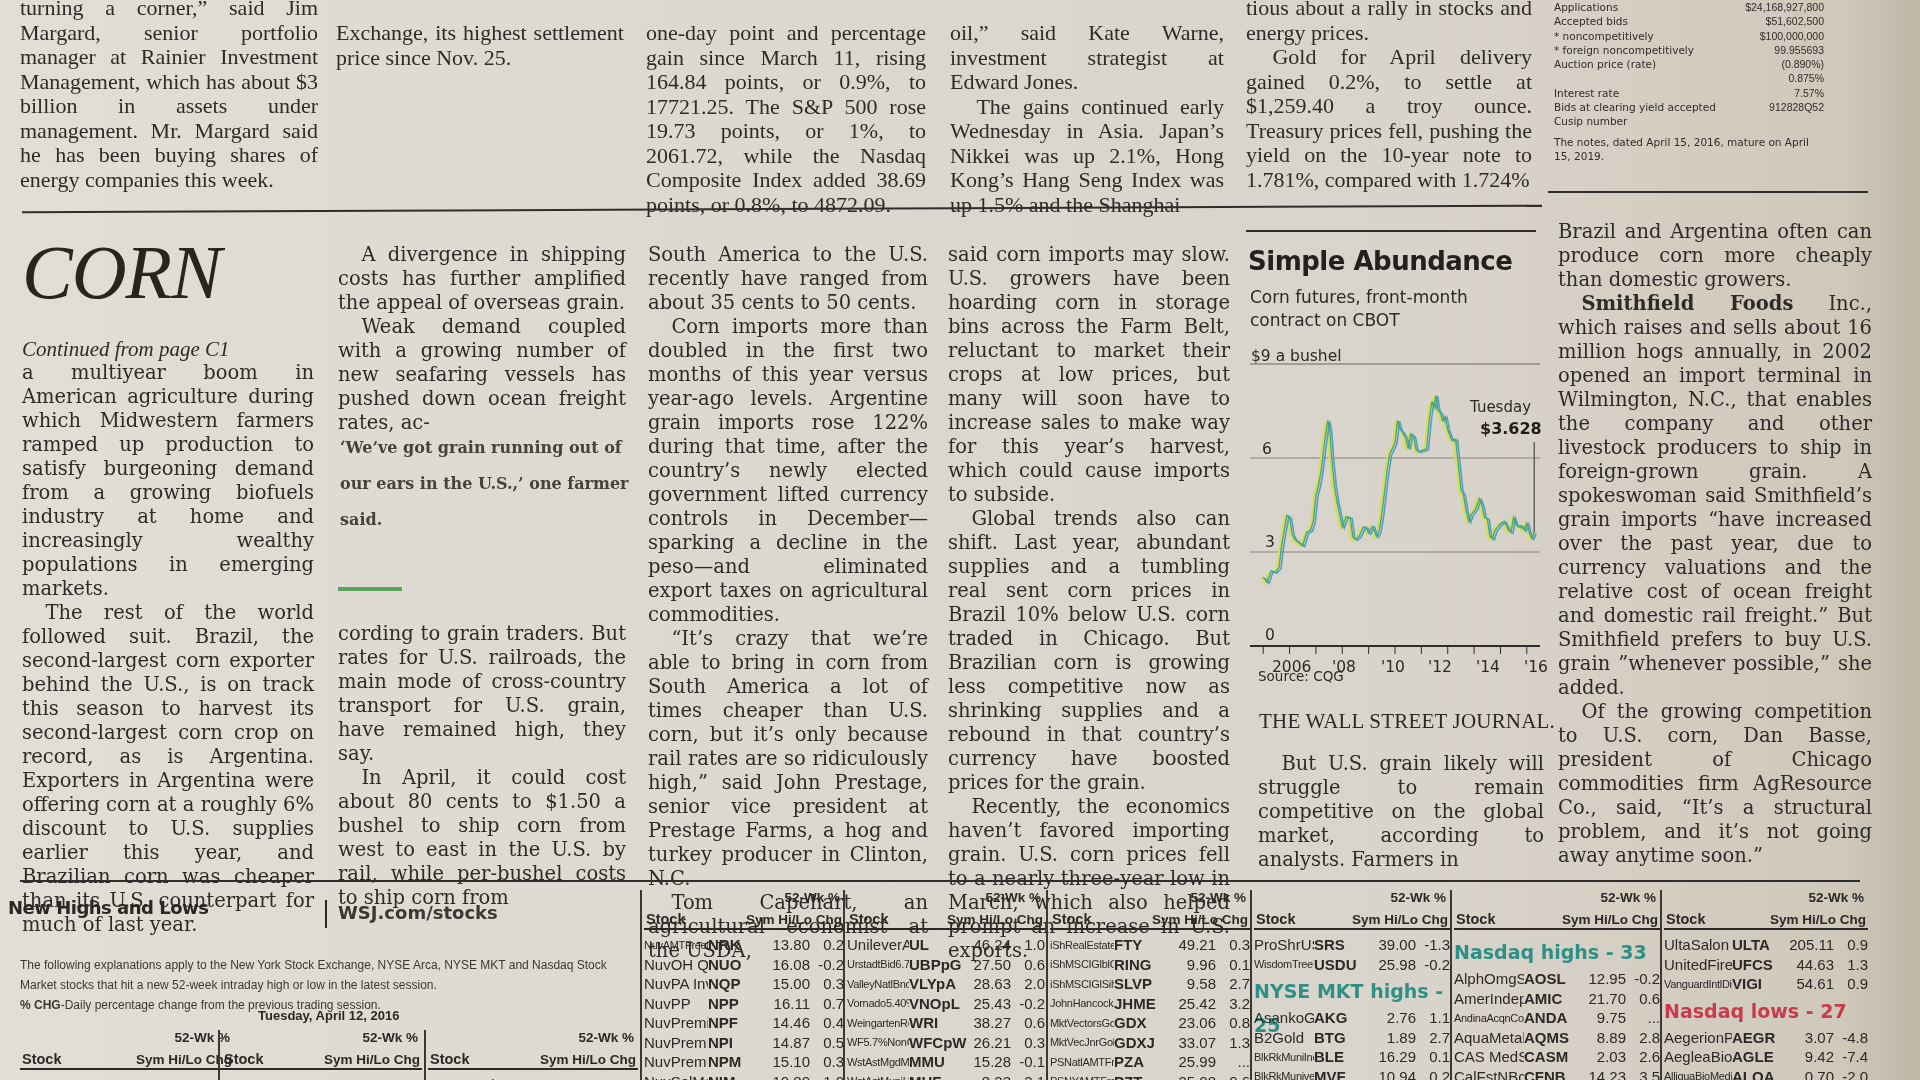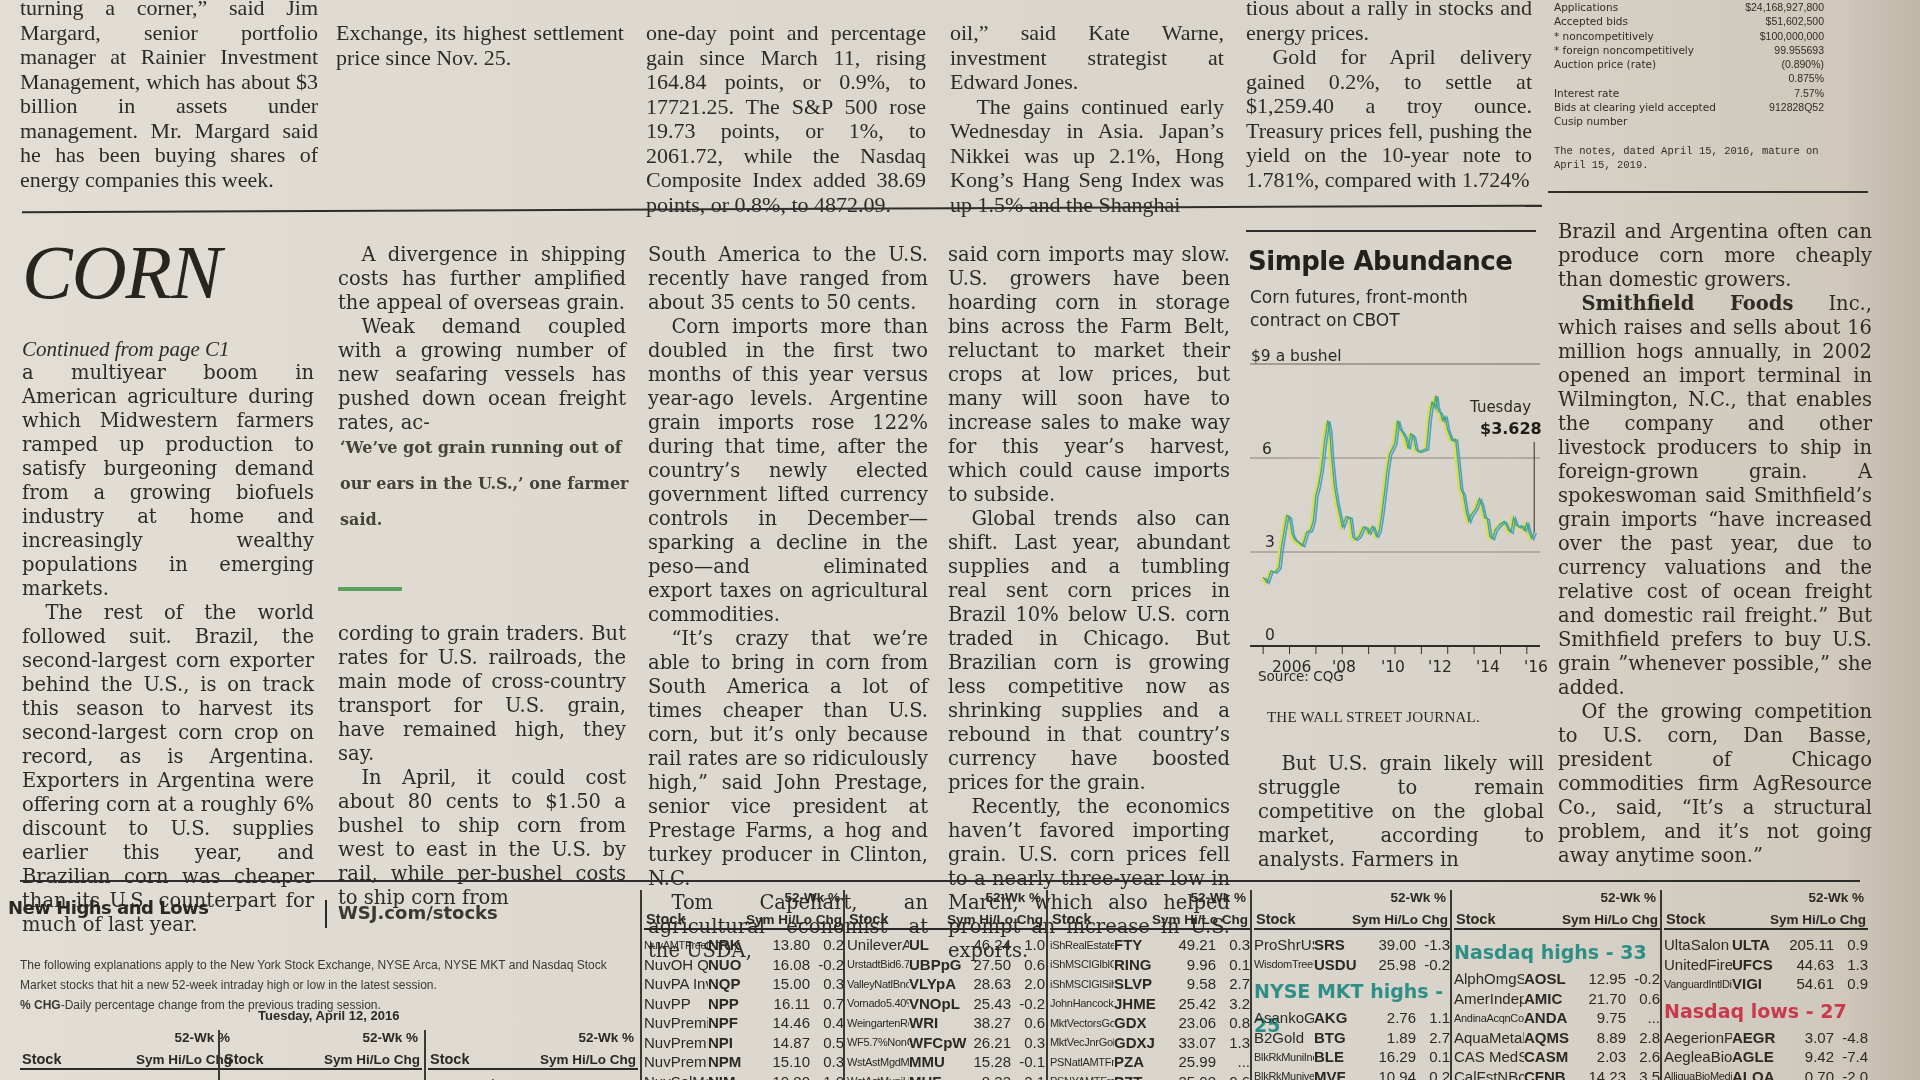--- a/index.html
+++ b/index.html
@@ -27,30 +27,30 @@
     position: absolute; left: 340px; top: 430px; width: 300px;
     font-family: "DejaVu Serif", serif; font-weight: bold; font-size: 16px; line-height: 36px; color: #45423b;
   }
   .pull-bar { position: absolute; left: 338px; top: 587px; width: 64px; height: 4px; background: #5aa15c; }
 
   
   .chart-title { position: absolute; left: 1248px; top: 246px; font-family: "DejaVu Sans", sans-serif; font-weight: bold; font-size: 26px; color: #23211d; letter-spacing: -0.5px; }
   .chart-sub { position: absolute; left: 1250px; top: 286px; font-family: "DejaVu Sans", sans-serif; font-size: 17px; line-height: 23px; color: #2b2925; }
   .chart-unit { position: absolute; left: 1251px; top: 347px; font-family: "DejaVu Sans", sans-serif; font-size: 15.5px; color: #2b2925; }
   .chart-src { position: absolute; left: 1258px; top: 668px; font-family: "DejaVu Sans", sans-serif; font-size: 13.5px; }
-  .chart-wsj { position: absolute; left: 1259px; top: 709px; font-family: "Liberation Serif", serif; font-size: 15px; letter-spacing: 0.2px; margin-left: 8px; }
+  .chart-wsj { position: absolute; left: 1259px; top: 709px; font-family: "Liberation Serif", serif; font-size: 21px; letter-spacing: 0.2px; }
   .ann1 { position: absolute; left: 1470px; top: 398px; font-family: "DejaVu Sans", sans-serif; font-size: 15px; color: #2b2925; }
   .ann2 { position: absolute; left: 1480px; top: 419px; font-family: "DejaVu Sans", sans-serif; font-size: 16px; font-weight: bold; color: #1f1d19; }
   .tick { position: absolute; font-family: "DejaVu Sans", sans-serif; font-size: 15.5px; color: #2b2925; }
 
   
   .auction { position: absolute; left: 1554px; top: 0; width: 270px; font-family: "DejaVu Sans", sans-serif; font-size: 10.5px; line-height: 14.3px; color: #2f2d29; }
   .auction .row { display: flex; justify-content: space-between; }
   .auction .val { font-family: "Liberation Sans", sans-serif; font-size: 10.5px; }
-  .auction .note { margin-top: 15px; font-family: Liberation Mono, monospace; }
+  .auction .note { margin-top: 6px; }
 
   
   .nhl-title { position: absolute; left: 8px; top: 897px; font-family: "DejaVu Sans", sans-serif; font-weight: bold; font-size: 18px; color: #2a2824; letter-spacing: -0.5px; }
   .nhl-sep { position: absolute; left: 325px; top: 900px; width: 2px; height: 28px; background: #2a2824; }
   .nhl-link { position: absolute; left: 338px; top: 902px; font-family: "DejaVu Sans", sans-serif; font-weight: bold; font-size: 18px; color: #3a3833; }
   .nhl-expl { position: absolute; left: 20px; top: 955px; width: 620px; font-family: "Liberation Sans", sans-serif; font-size: 12px; line-height: 20px; color: #3a3833; }
   .nhl-date { position: absolute; left: 258px; top: 1008px; font-family: "Liberation Sans", sans-serif; font-weight: bold; font-size: 13px; }
   .stk { position: absolute; font-family: "Liberation Sans", sans-serif; color: #2b2925; }
   .stk .hdr { position: relative; height: 38px; border-bottom: 2px solid #2b2925; font-weight: bold; font-size: 13.5px; }
   .stk .hdr .h-stock { position: absolute; left: 2px; bottom: 1px; font-size: 14.5px; }

